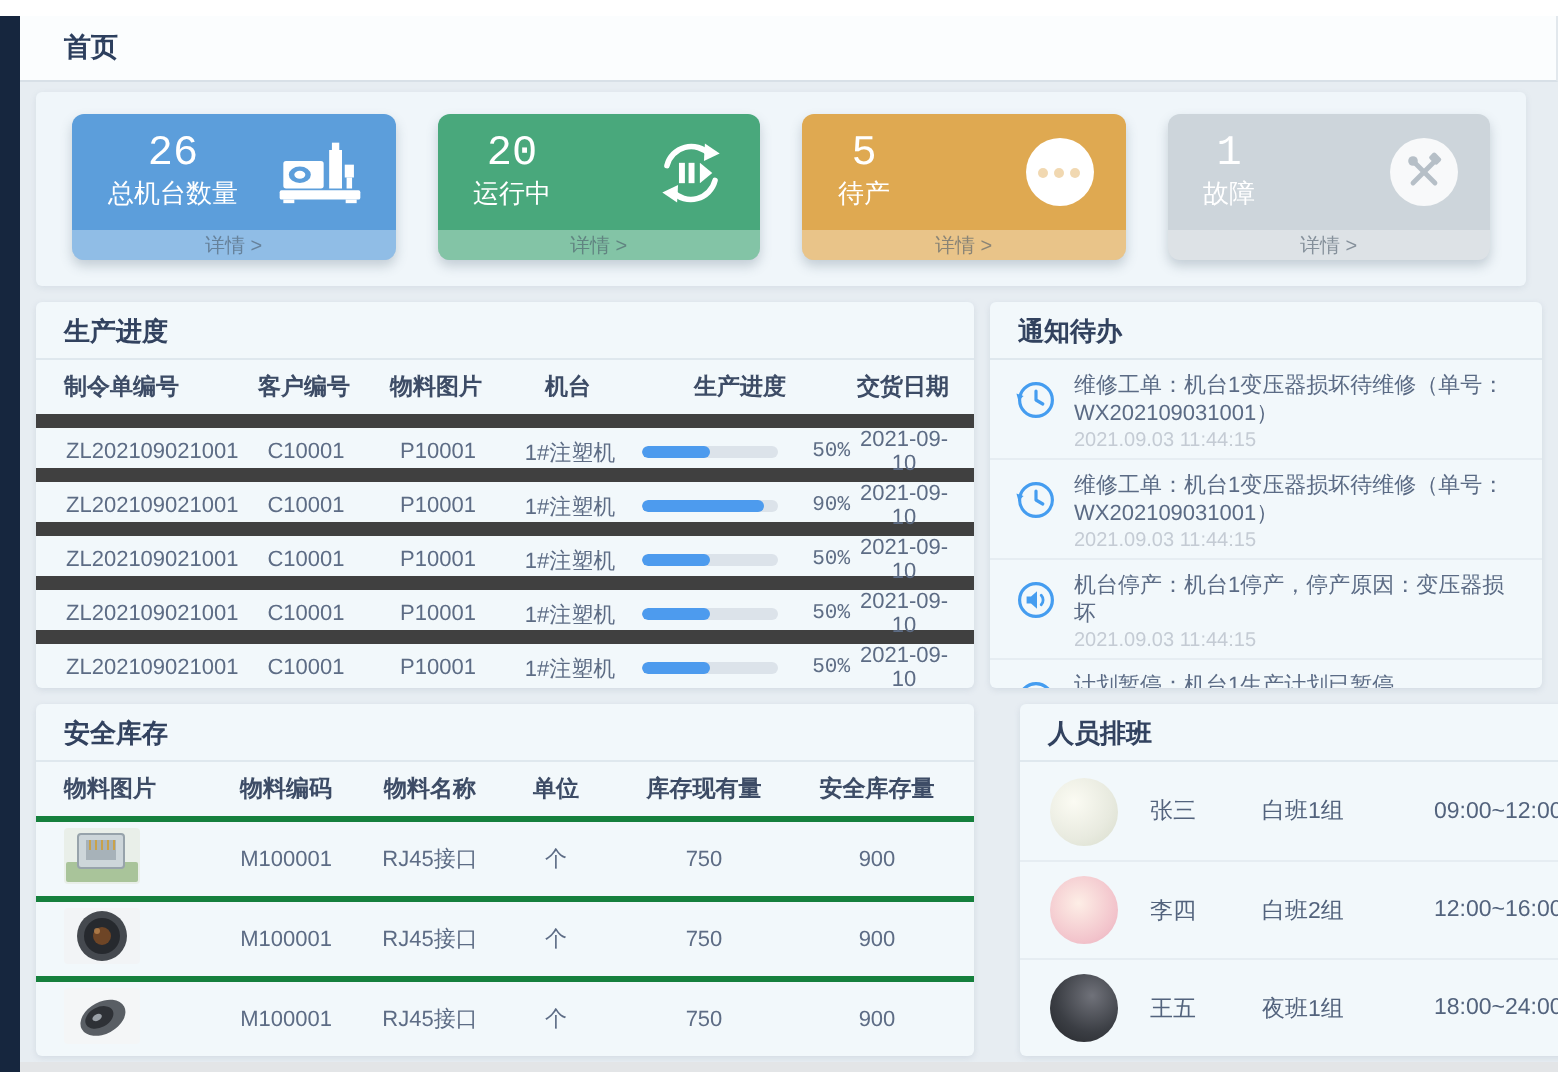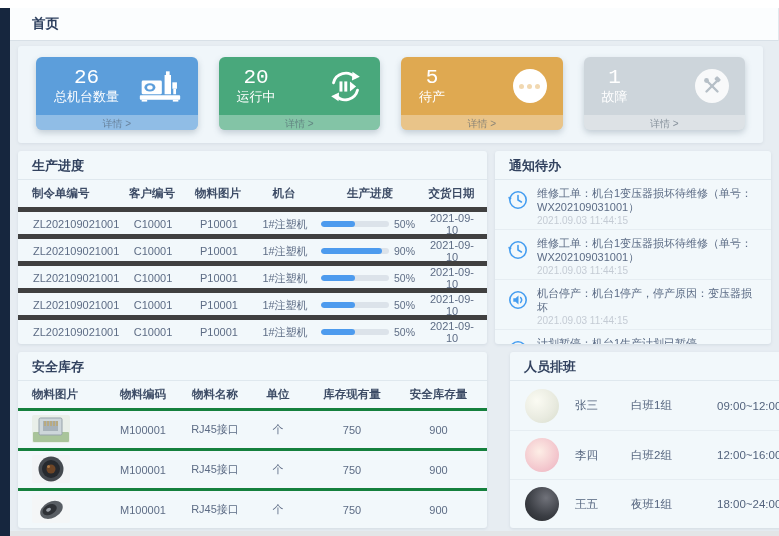--- a/index.html
+++ b/index.html
@@ -37,24 +37,24 @@
                 align-items:center; justify-content:center; gap:3px; }
   .dot { width:5px; height:5px; border-radius:50%; }
 
   
   #prod-panel { left:8px; top:110px; width:469px; height:193px; }
   .pt-grid { display:grid; grid-template-columns:88px 64px 68px 64px 108px 1fr; align-items:center;
              padding:0 8px 0 14px; }
   .pt-header { height:27px; font-size:11.5px; font-weight:bold; color:#3d4c66; }
   .pt-header > div { text-align:center; }
   .pt-header > div:first-child { text-align:left; }
-  .pt-row { height:27px; font-size:11px; color:#5d6c85; border-top:5px solid #404040;padding-left:15px; }
+  .pt-row { height:27px; font-size:11px; color:#5d6c85; border-top:7px solid #404040;padding-left:15px; }
   .pt-row > div { text-align:center; }
   .pt-row > div:first-child { text-align:left; }
-  .progress-cell { display:flex; align-items:center; gap:5px; justify-content:flex-start; padding-left:4px; }
+  .progress-cell { display:flex; align-items:center; gap:5px; justify-content:space-between; padding-left:4px;font-family:Liberation Mono, monospace; }
   .progress-track { width:68px; height:6px; border-radius:3px; background:#dce3ea; overflow:hidden; }
   .progress-fill  { height:100%; border-radius:3px; }
   .progress-label { font-size:10.5px; color:#5f6e86; }
 
   
   #notif-panel { left:485px; top:110px; width:276px; height:193px; }
   .notif-item { display:flex; gap:8px; padding:6px 10px 3px 12px; }
   .notif-item + .notif-item { border-top:1px solid #e6edf2; }
   .notif-icon { flex:0 0 22px; padding-top:3px; }
   .notif-text { font-size:11px; line-height:1.28; color:#5b6b85; }

